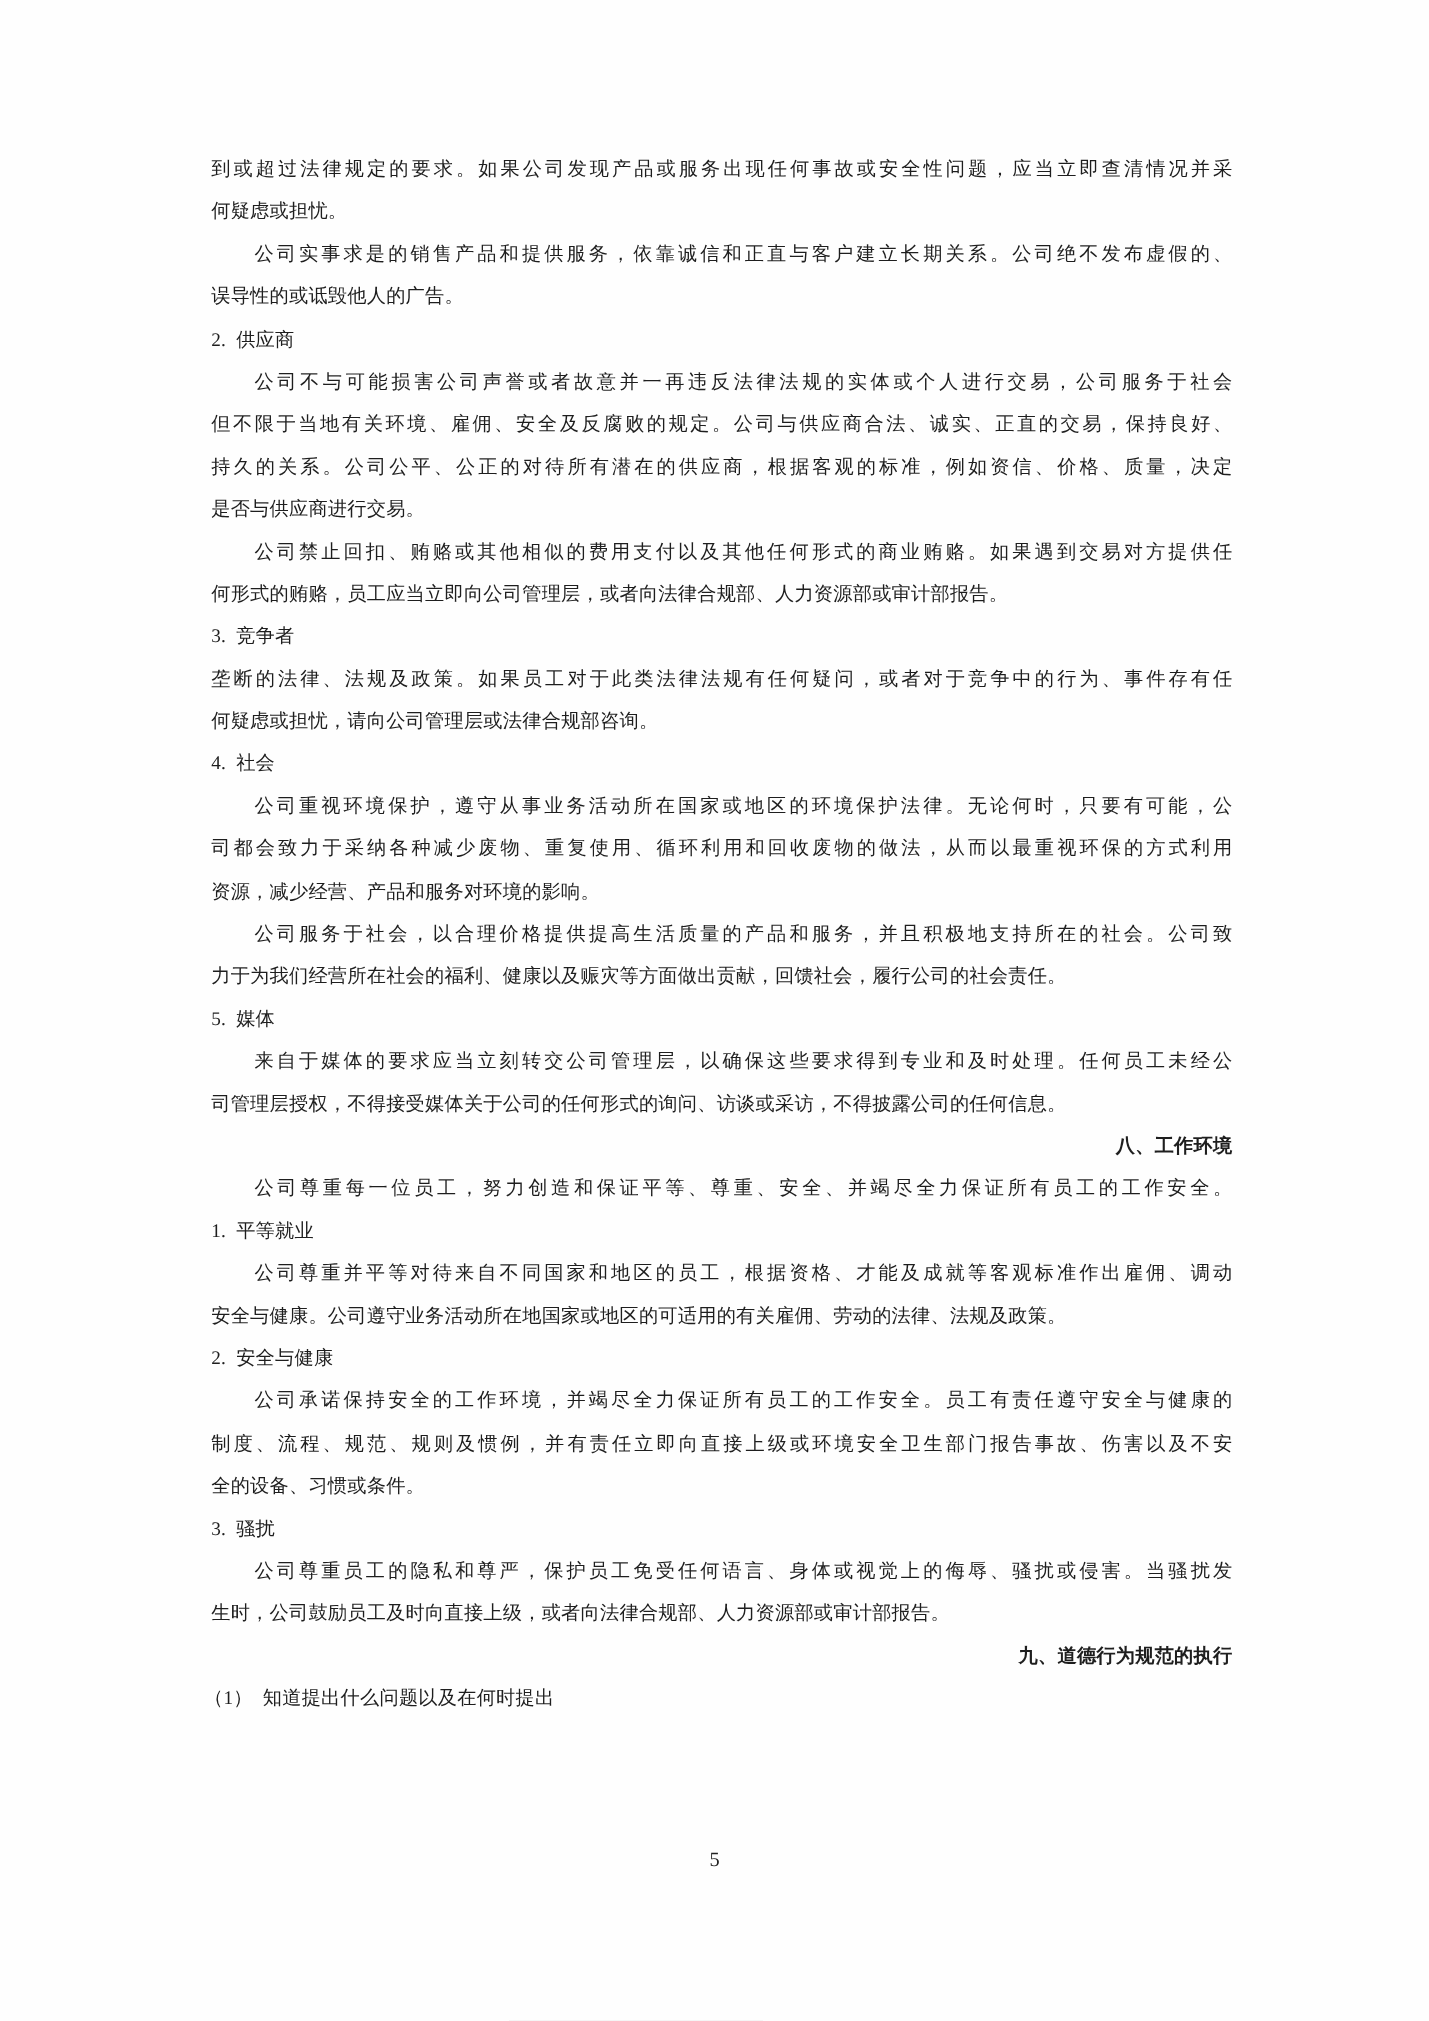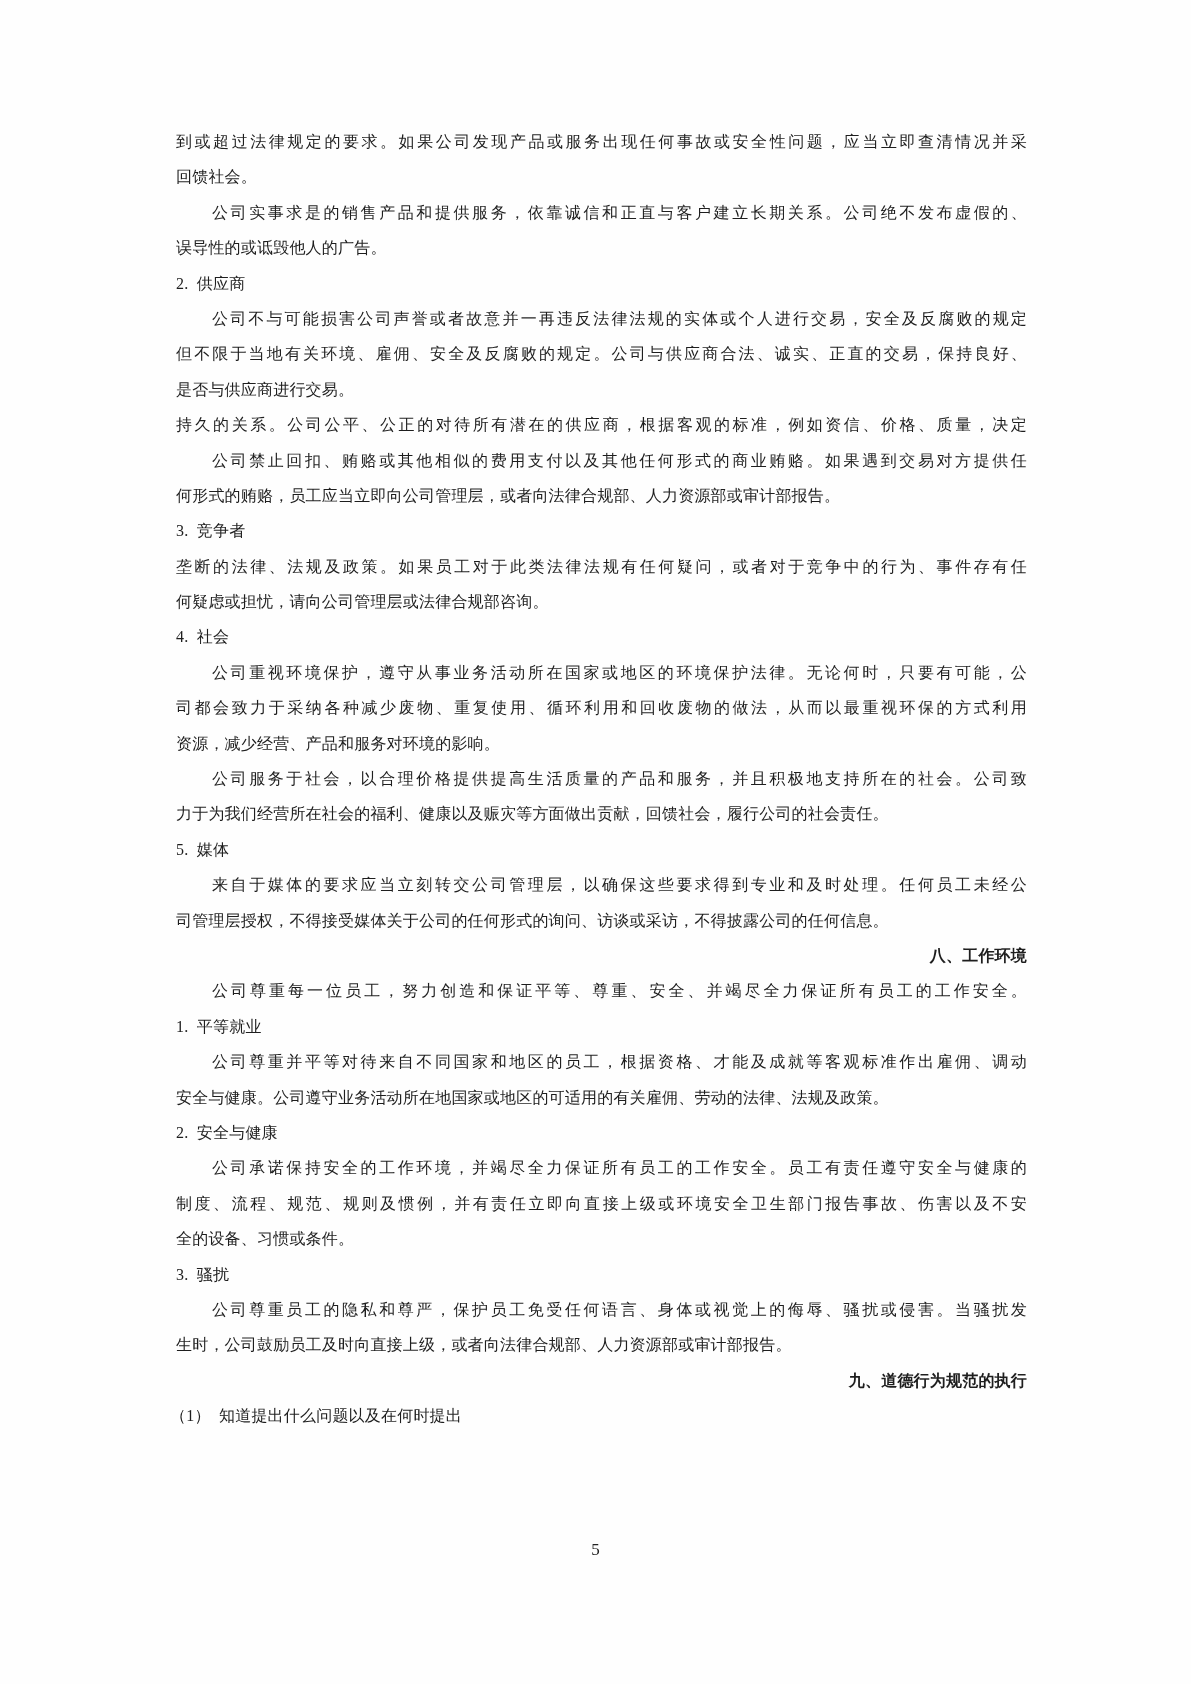--- a/index.html
+++ b/index.html
@@ -53,28 +53,28 @@
     line-height: 24px;
     color: #222;
   }
 </style>
 </head>
 <body>
 
 <div class="page">
   <div class="content">
       <div class="line cont fill">到或超过法律规定的要求。如果公司发现产品或服务出现任何事故或安全性问题，应当立即查清情况并采</div>
-      <div class="line cont">回馈社会。</div>
+      <div class="line cont">何疑虑或担忧。</div>
       <div class="line first fill">公司实事求是的销售产品和提供服务，依靠诚信和正直与客户建立长期关系。公司绝不发布虚假的、</div>
       <div class="line cont">误导性的或诋毁他人的广告。</div>
       <div class="line item">2.  供应商</div>
-      <div class="line first fill">公司不与可能损害公司声誉或者故意并一再违反法律法规的实体或个人进行交易，安全及反腐败的规定</div>
+      <div class="line first fill">公司不与可能损害公司声誉或者故意并一再违反法律法规的实体或个人进行交易，公司服务于社会</div>
       <div class="line cont fill">但不限于当地有关环境、雇佣、安全及反腐败的规定。公司与供应商合法、诚实、正直的交易，保持良好、</div>
+      <div class="line cont fill">持久的关系。公司公平、公正的对待所有潜在的供应商，根据客观的标准，例如资信、价格、质量，决定</div>
       <div class="line cont">是否与供应商进行交易。</div>
-      <div class="line cont fill">持久的关系。公司公平、公正的对待所有潜在的供应商，根据客观的标准，例如资信、价格、质量，决定</div>
       <div class="line first fill">公司禁止回扣、贿赂或其他相似的费用支付以及其他任何形式的商业贿赂。如果遇到交易对方提供任</div>
       <div class="line cont">何形式的贿赂，员工应当立即向公司管理层，或者向法律合规部、人力资源部或审计部报告。</div>
       <div class="line item">3.  竞争者</div>
       <div class="line cont fill">垄断的法律、法规及政策。如果员工对于此类法律法规有任何疑问，或者对于竞争中的行为、事件存有任</div>
       <div class="line cont">何疑虑或担忧，请向公司管理层或法律合规部咨询。</div>
       <div class="line item">4.  社会</div>
       <div class="line first fill">公司重视环境保护，遵守从事业务活动所在国家或地区的环境保护法律。无论何时，只要有可能，公</div>
       <div class="line cont fill">司都会致力于采纳各种减少废物、重复使用、循环利用和回收废物的做法，从而以最重视环保的方式利用</div>
       <div class="line cont">资源，减少经营、产品和服务对环境的影响。</div>
       <div class="line first fill">公司服务于社会，以合理价格提供提高生活质量的产品和服务，并且积极地支持所在的社会。公司致</div>

